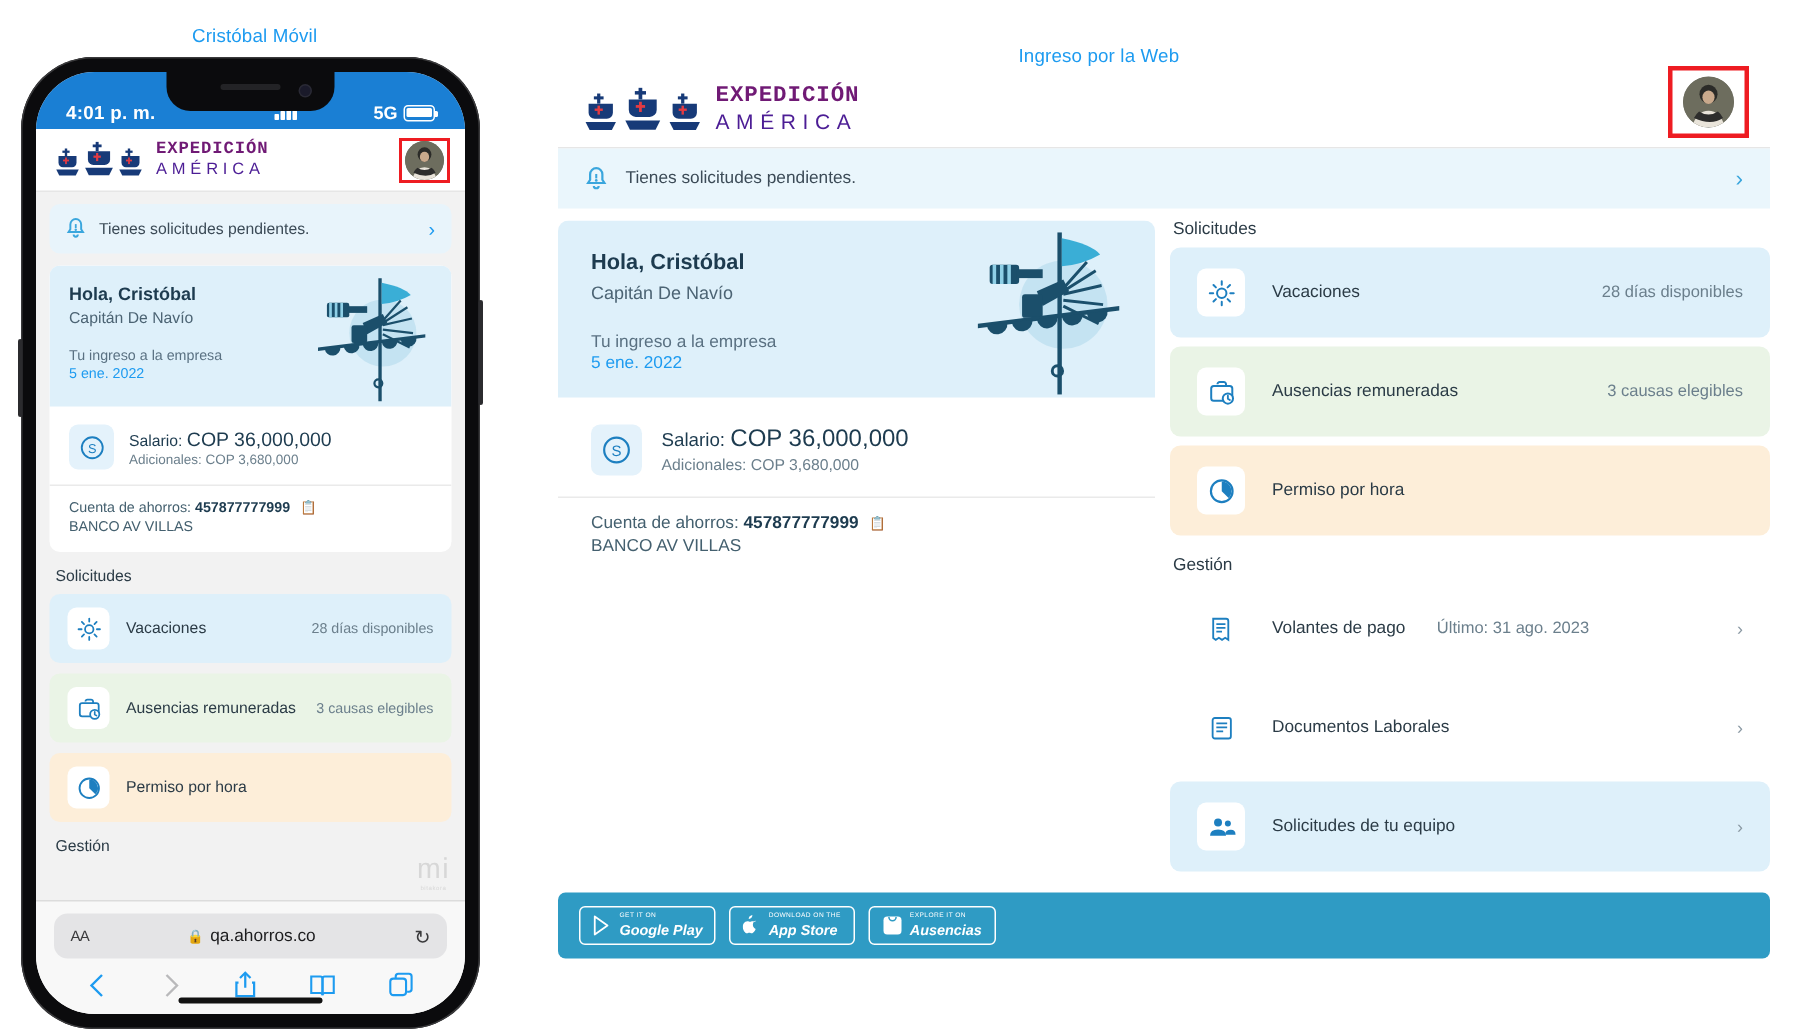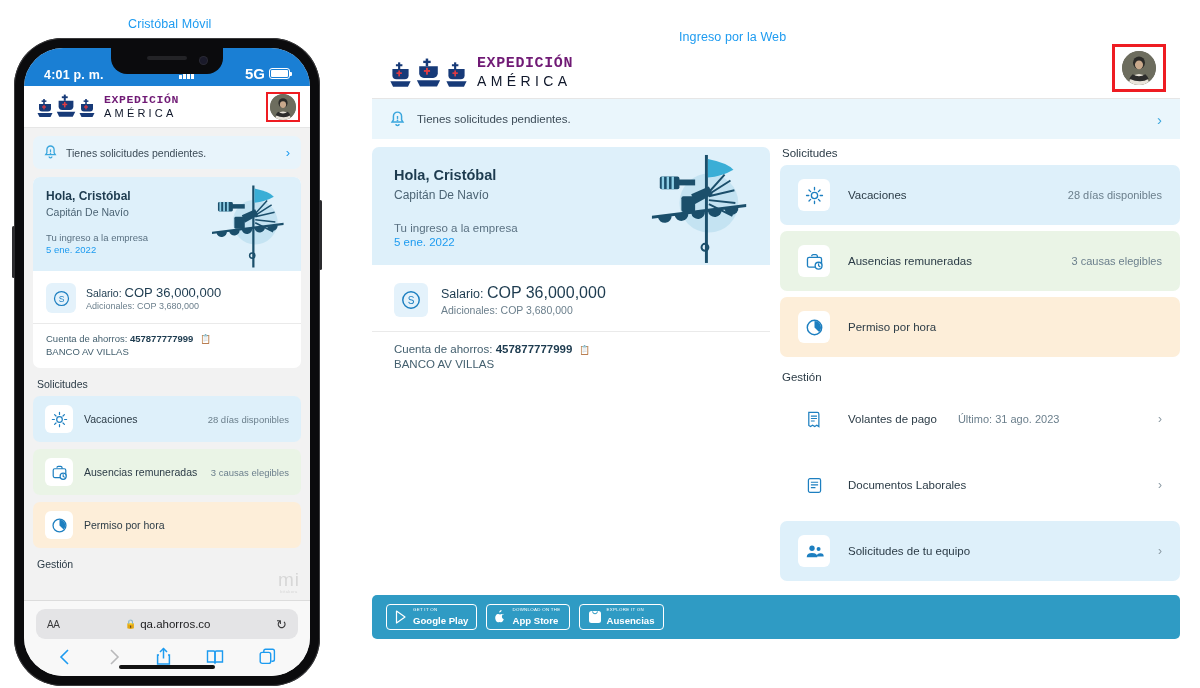--- a/index.html
+++ b/index.html
@@ -71,21 +71,21 @@
   .statusbar .time {
     color: #fff; font-size: 12.5px; font-weight: bold; letter-spacing: .2px;
   }
   .statusbar .right { display: flex; align-items: center; gap: 4px; }
   .bars { display: flex; align-items: flex-end; gap: 1.5px; height: 10px; }
   .bars i { display: block; width: 2.5px; background: #fff; border-radius: .5px; }
   .bars i:nth-child(1){ height: 4px; }
   .bars i:nth-child(2){ height: 6px; }
   .bars i:nth-child(3){ height: 8px; }
   .bars i:nth-child(4){ height: 10px; }
-  .net { color: #fff; font-size: 15px; font-weight: bold; padding-left: 47px; }
+  .net { color: #fff; font-size: 12px; font-weight: bold; padding-left: 47px; }
   .battery {
     width: 21px; height: 11px; border: 1.4px solid #fff; border-radius: 3px;
     position: relative; padding: 1.4px;
   }
   .battery::after {
     content:""; position:absolute; right:-3.4px; top: 3px;
     width: 2px; height: 4px; background:#fff; border-radius: 0 1px 1px 0;
   }
   .battery span { display:block; width: 100%; height: 100%; background: #fff; border-radius: 1px; }
 
@@ -97,21 +97,21 @@
   }
   .phone .app-header { padding: 8px 10px 8px 12px; height: 42px; }
 
   .logo { display:flex; align-items:center; gap: 8px; }
   .logo .ships { display:flex; align-items:flex-end; gap: 1px; }
   .logo-words { line-height: 1; }
   .logo-words .l1 {
     color: #701a75; font-weight: bold; letter-spacing: .6px; display:block;font-family:Liberation Mono, monospace;
   }
   .logo-words .l2 {
-    color: #0f172a; letter-spacing: 3.2px; display:block;
+    color: #4c1d95; letter-spacing: 3.2px; display:block;
   }
   .phone .logo-words .l1 { font-size: 11.5px; }
   .phone .logo-words .l2 { font-size: 11px; margin-top: 2px; }
 
   .avatar-box {
     border: 2.5px solid #ee1c22; padding: 2px; background:#fff;
     display:flex; align-items:center; justify-content:center;
   }
   .avatar {
     border-radius: 50%; overflow:hidden; display:block;
@@ -283,21 +283,21 @@
     margin-top: 8px; background:#2f9bc4; border-radius: 5px;
     height: 44px; display:flex; align-items:center; gap: 9px; padding: 0 14px;
   }
   .badge {
     border:1px solid #fff; border-radius: 4px; height: 26px;
     display:flex; align-items:center; gap: 5px; padding: 0 8px;
     background: transparent; color:#fff;
   }
   .badge .bt { line-height: 1; }
   .badge .bt .t1 { font-size: 4.4px; letter-spacing: .3px; display:block; text-transform: uppercase; }
-  .badge .bt .t2 { font-size: 9.6px; font-weight: bold; display:block; margin-top: 4px; }
+  .badge .bt .t2 { font-size: 9.6px; font-weight: bold; display:block; margin-top: 4px; font-style: italic; }
 
   svg { display:block; }
 </style>
 </head>
 <body>
 
 <div class="stage">
 
   <div class="caption" id="cap-mobile">Cristóbal Móvil</div>
   <div class="caption" id="cap-web">Ingreso por la Web</div>

